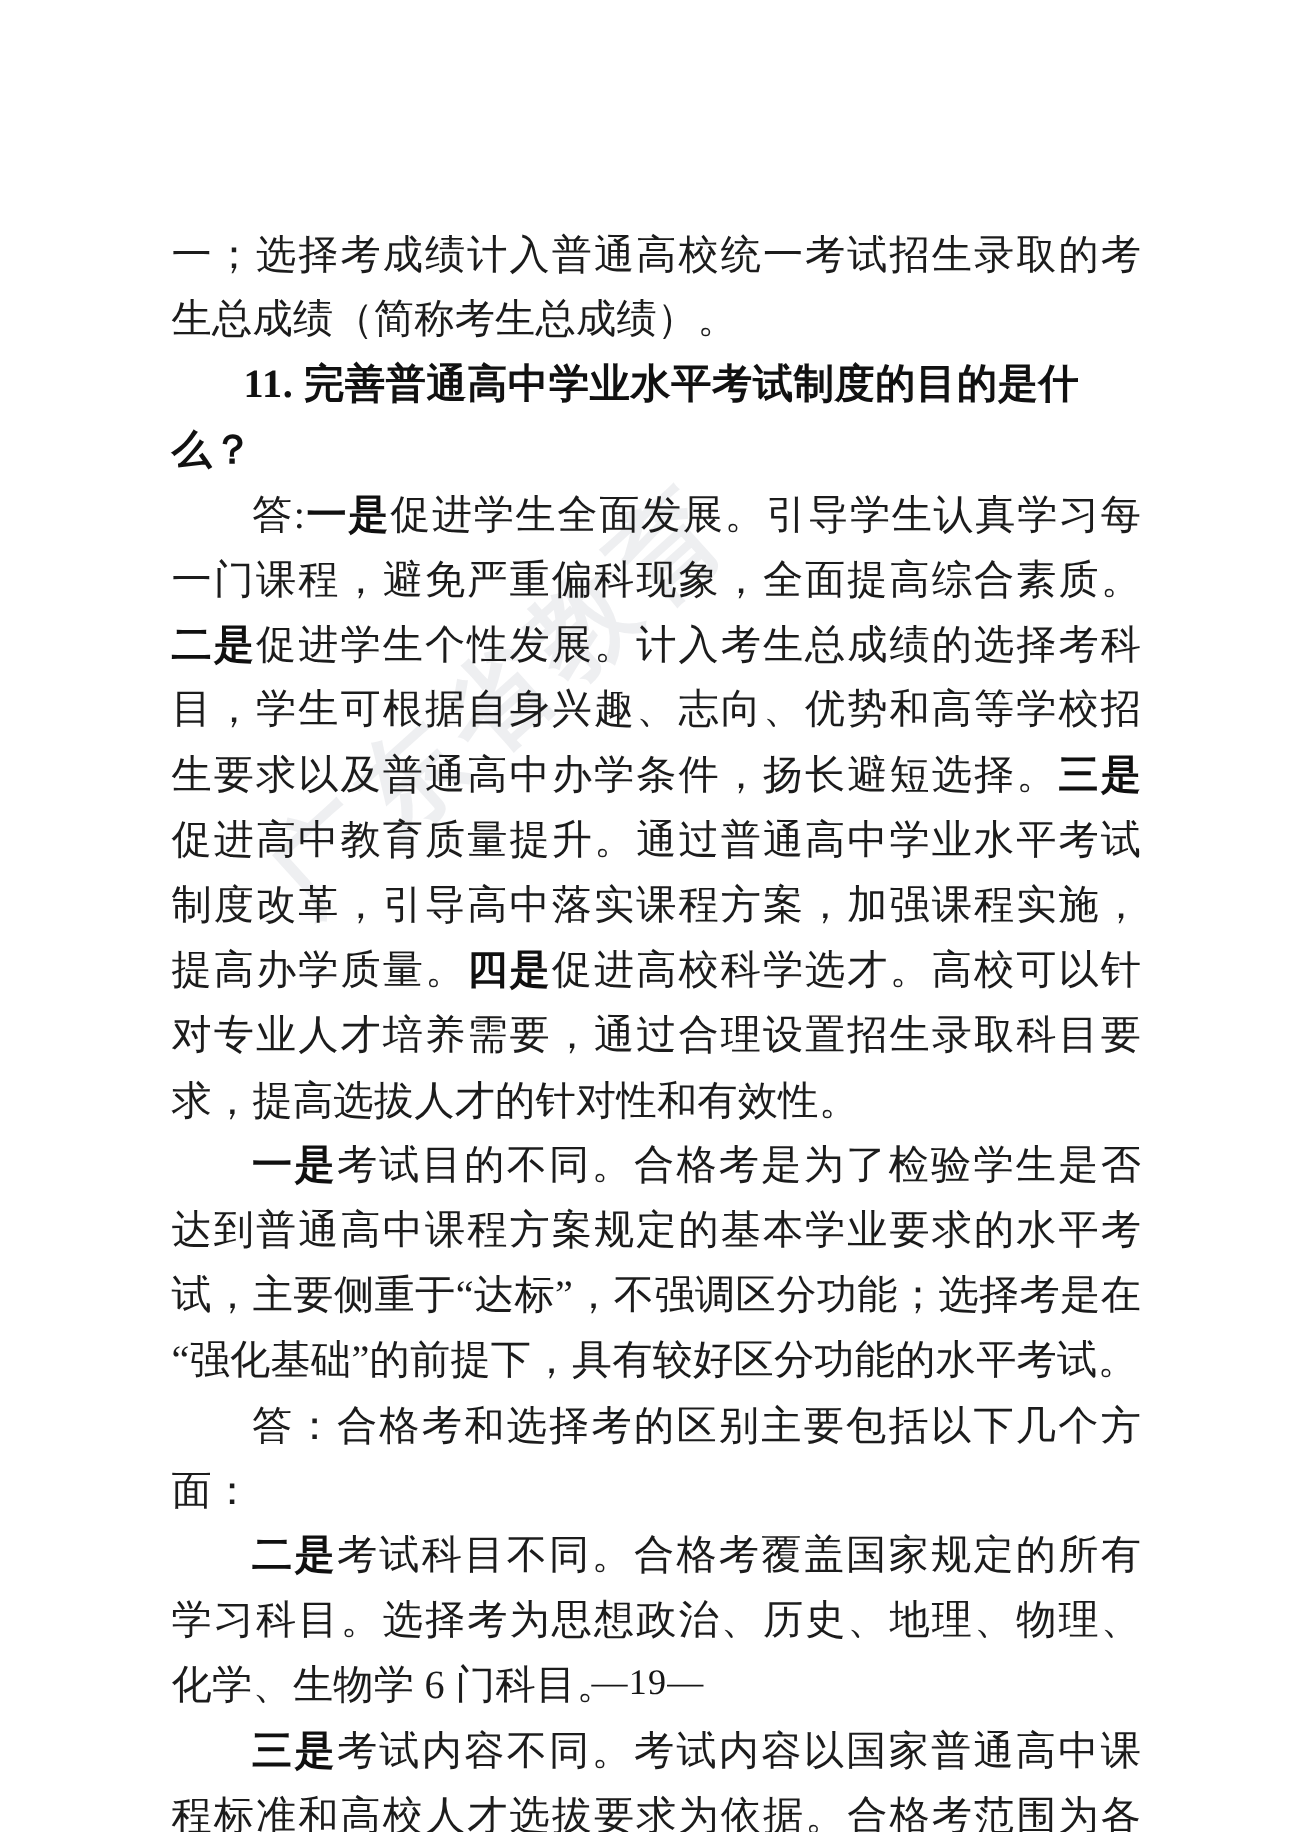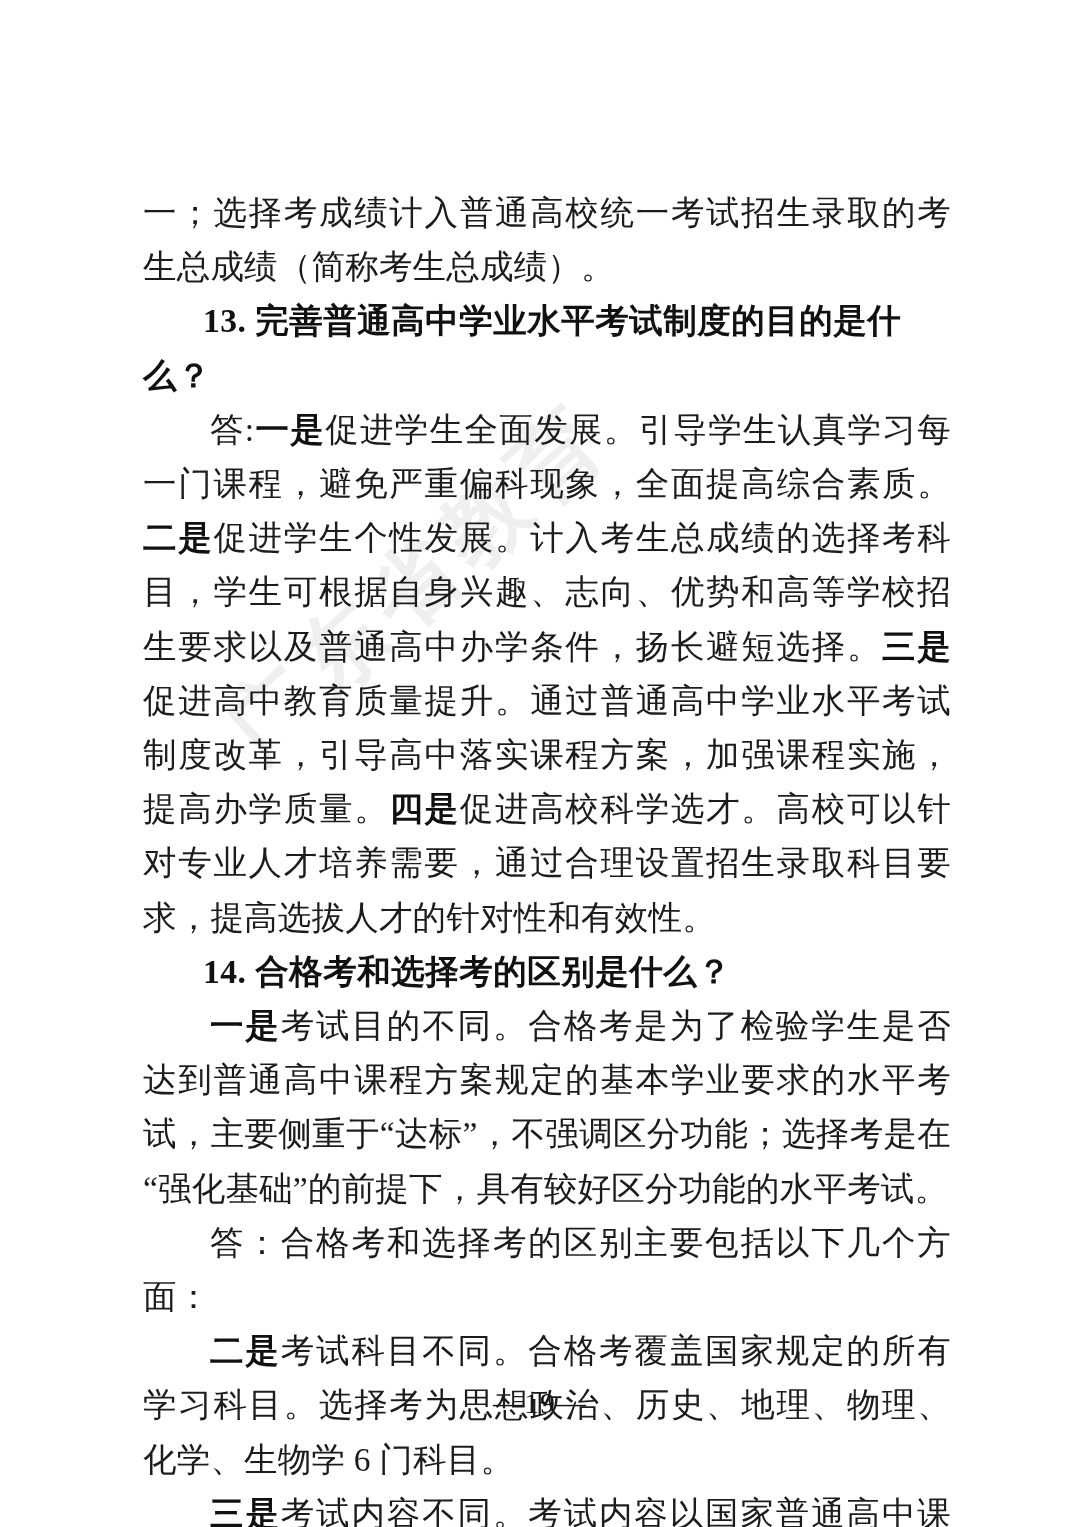--- a/index.html
+++ b/index.html
@@ -96,25 +96,24 @@
 <body>
 
 <div class="page">
 
   <div class="watermark">广东省教育</div>
 
   <div class="content">
 
     <p class="para">一；选择考成绩计入普通高校统一考试招生录取的考生总成绩（简称考生总成绩）。</p>
 
-    <h2 class="heading">13. 完善普通高中学业水平考试制度的目的是什么？</h2>
+    <h2 class="heading">11. 完善普通高中学业水平考试制度的目的是什么？</h2>
 
     <p class="para indent"><span>答:</span><span class="lead">一是</span><span>促进学生全面发展。引导学生认真学习每一门课程，避免严重偏科现象，全面提高综合素质。</span><span class="lead">二是</span><span>促进学生个性发展。计入考生总成绩的选择考科目，学生可根据自身兴趣、志向、优势和高等学校招生要求以及普通高中办学条件，扬长避短选择。</span><span class="lead">三是</span><span>促进高中教育质量提升。通过普通高中学业水平考试制度改革，引导高中落实课程方案，加强课程实施，提高办学质量。</span><span class="lead">四是</span><span>促进高校科学选才。高校可以针对专业人才培养需要，通过合理设置招生录取科目要求，提高选拔人才的针对性和有效性。</span></p>
 
-    <h2 class="heading">14. 合格考和选择考的区别是什么？</h2>
 
     <p class="para indent"><span class="lead">一是</span><span>考试目的不同。合格考是为了检验学生是否达到普通高中课程方案规定的基本学业要求的水平考试，主要侧重于“达标”，不强调区分功能；选择考是在“强化基础”的前提下，具有较好区分功能的水平考试。</span></p>
 
     <p class="para indent"><span>答：</span><span>合格考和选择考的区别主要包括以下几个方面：</span></p>
 
     <p class="para indent"><span class="lead">二是</span><span>考试科目不同。合格考覆盖国家规定的所有学习科目。选择考为思想政治、历史、地理、物理、化学、生物学 6 门科目。</span></p>
 
     <p class="para indent"><span class="lead">三是</span><span>考试内容不同。考试内容以国家普通高中课程标准和高校人才选拔要求为依据。合格考范围为各学科课程标准确定的必修内容。选择考范围为《普通高中课程方案和语文等学科课程标</span></p>
 
   </div>

